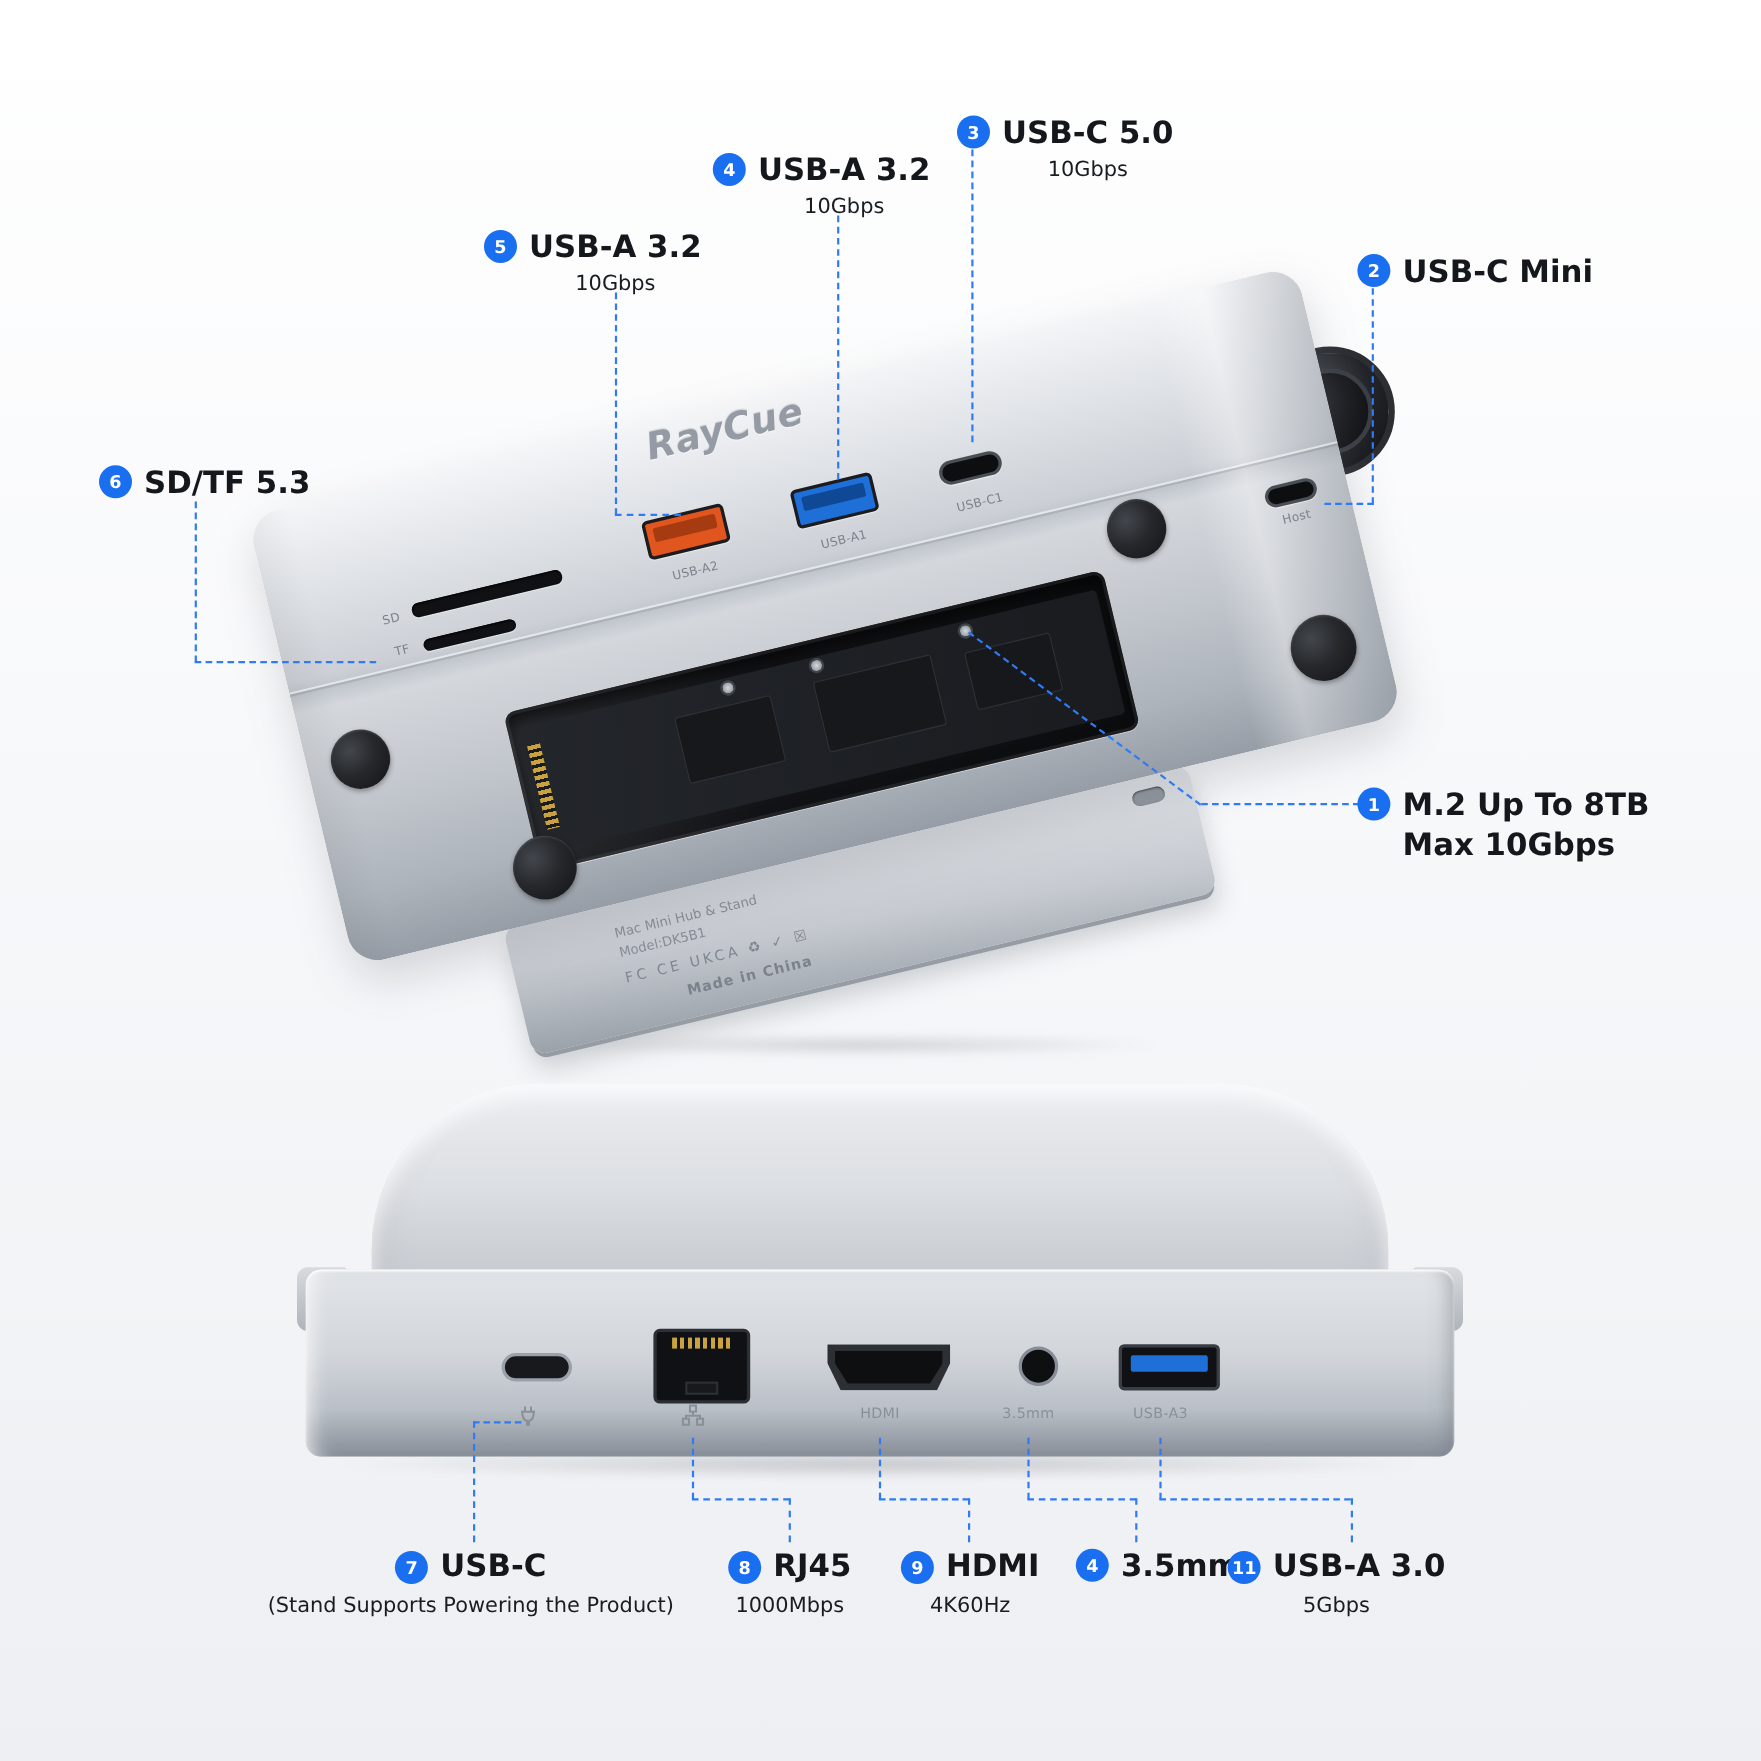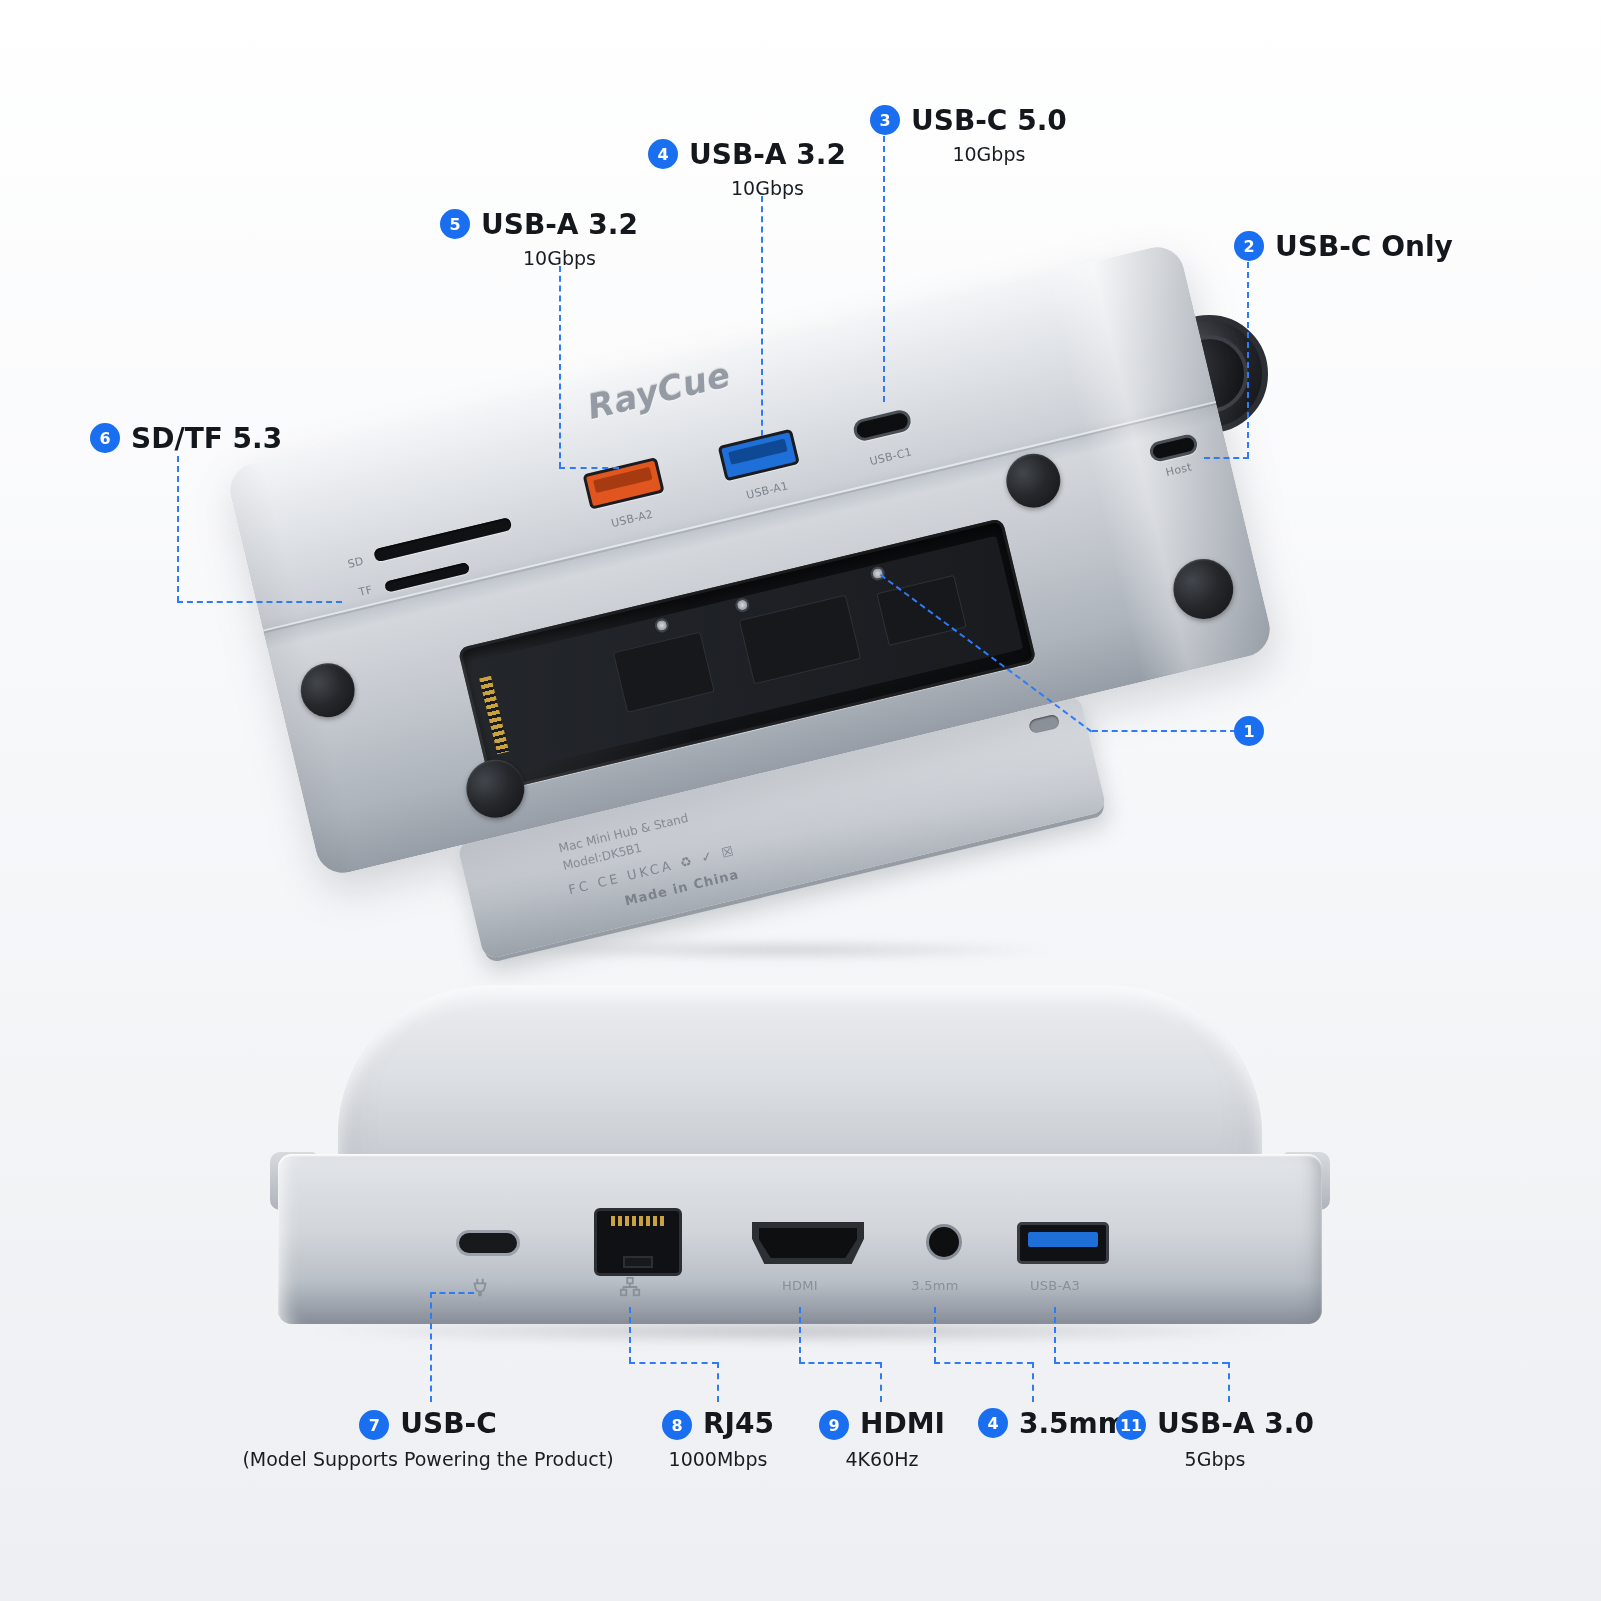--- a/index.html
+++ b/index.html
@@ -295,38 +295,42 @@
 <div class="callout" style="left:440px;top:207px;">
   <span class="badge">5</span>
   <span class="c-col">
     <span class="c-title">USB-A 3.2</span>
     <span class="c-sub">10Gbps</span>
   </span>
 </div>
 
 <div class="callout" style="left:1234px;top:229px;">
   <span class="badge">2</span>
-  <span class="c-title">USB-C Only</span>
+  <span class="c-title">USB-C Mini</span>
 </div>
 
 <div class="callout" style="left:90px;top:421px;">
   <span class="badge">6</span>
   <span class="c-title">SD/TF 5.3</span>
 </div>
 
 <div class="callout" style="left:1234px;top:714px;">
   <span class="badge">1</span>
+  <span class="c-stack">
+    <span class="c-title">M.2 Up To 8TB</span>
+    <span class="c-title">Max 10Gbps</span>
+  </span>
 </div>
 
 <div class="callout v" style="left:228px;top:1406px;width:400px;">
   <span class="c-row">
     <span class="badge">7</span>
     <span class="c-title">USB-C</span>
   </span>
-  <span class="c-sub">(Model Supports Powering the Product)</span>
+  <span class="c-sub">(Stand Supports Powering the Product)</span>
 </div>
 
 <div class="callout v" style="left:648px;top:1406px;width:140px;">
   <span class="c-row">
     <span class="badge">8</span>
     <span class="c-title">RJ45</span>
   </span>
   <span class="c-sub">1000Mbps</span>
 </div>
 

